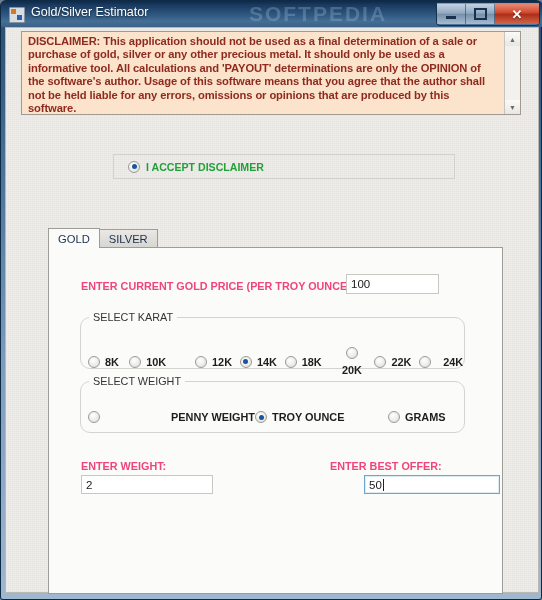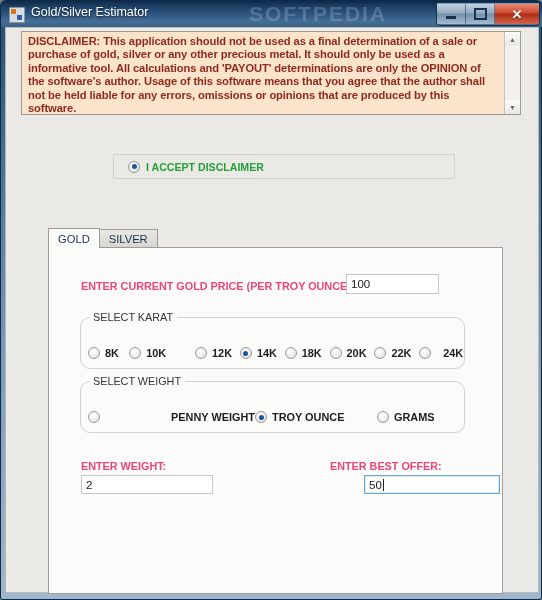--- a/index.html
+++ b/index.html
@@ -366,21 +366,21 @@
               <span>12K</span>
             </span>
             <span class="opt" style="width:50px;">
               <span class="radio on"></span>
               <span>14K</span>
             </span>
             <span class="opt" style="width:50px;">
               <span class="radio"></span>
               <span>18K</span>
             </span>
-            <span class="opt" style="width:50px;">
+            <span class="opt" style="width:50px;flex-direction:column;">
               <span class="radio"></span>
               <span>20K</span>
             </span>
             <span class="opt" style="width:50px;">
               <span class="radio"></span>
               <span>22K</span>
             </span>
             <span class="opt" style="width:50px;gap:12px;">
               <span class="radio"></span>
               <span>24K</span>
@@ -388,21 +388,21 @@
           </div>
         </div>
 
         <div class="groupbox" style="left:31px; top:133px; width:385px; height:52px;">
           <span class="gb-title">SELECT WEIGHT</span>
           <div class="opt-row" style="top:29px; left:7px;">
             <span class="opt" style="width:167px;justify-content:space-between;">
               <span class="radio"></span>
               <span>PENNY WEIGHT</span>
             </span>
-            <span class="opt" style="width:122px;">
+            <span class="opt" style="width:133px;">
               <span class="radio on"></span>
               <span>TROY OUNCE</span>
             </span>
             <span class="opt">
               <span class="radio"></span>
               <span>GRAMS</span>
             </span>
           </div>
         </div>
 

